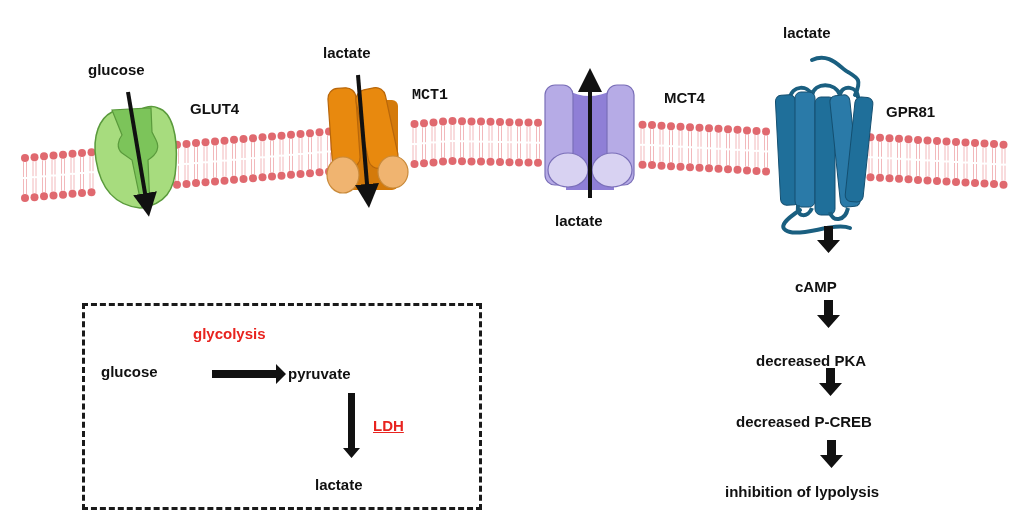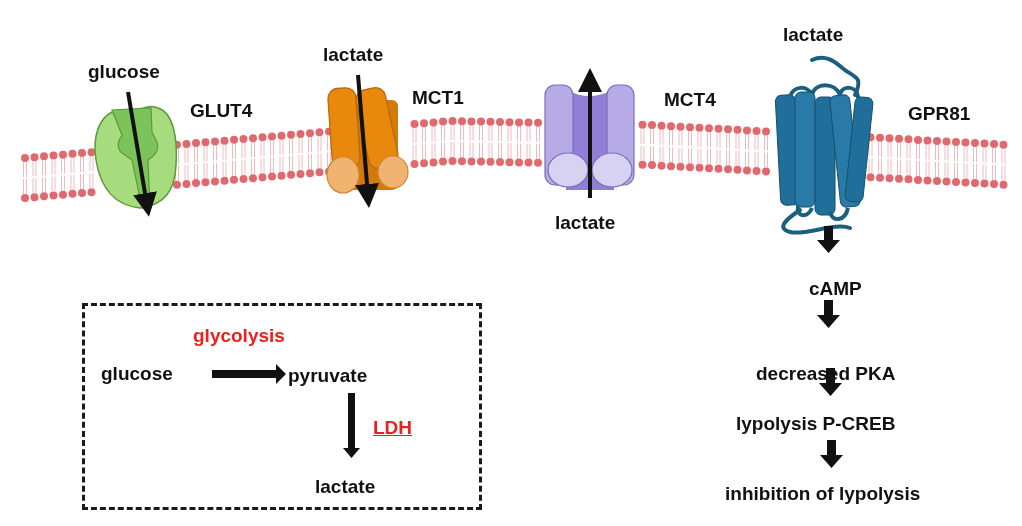--- a/index.html
+++ b/index.html
@@ -1,19 +1,19 @@
 <!DOCTYPE html>
 <html><head>
 <meta charset="utf-8">
 <style>
   html, body { margin: 0; padding: 0; background: #ffffff; }
   body { width: 1022px; height: 526px; position: relative; overflow: hidden;
          font-family: "Liberation Sans", "DejaVu Sans", sans-serif; }
   #diagram { position: absolute; left: 0; top: 0; width: 1022px; height: 526px; }
-  .lbl { position: absolute; font-weight: bold; font-size: 19px; color: #111111; white-space: nowrap; line-height: 1; }
+  .lbl { position: absolute; font-weight: bold; font-size: 15px; color: #111111; white-space: nowrap; line-height: 1; }
   .lbl.red { color: #e8231f; text-align: right; }
   .box { position: absolute; left: 82px; top: 303px; width: 400px; height: 207px;
          border: 3px dashed #1a1a1a; box-sizing: border-box; }
 </style>
 </head>
 <body>
 
 <svg id="diagram" viewBox="0 0 1022 526" xmlns="http://www.w3.org/2000/svg">
   <defs>
     <marker id="ah" markerWidth="6" markerHeight="6" refX="3" refY="3" orient="auto" markerUnits="strokeWidth">
@@ -273,28 +273,28 @@
 
   <path d="M212,370 h64 v-6 l10,10 l-10,10 v-6 h-64 z" fill="#111"></path>
   <path d="M348,393 h7 v55 h5 l-8.5,10 l-8.5,-10 h5 z" fill="#111"></path>
 </svg>
 
 <div class="box"></div>
 
 <div class="lbl" style="left:88px;top:62px;">glucose</div>
 <div class="lbl" style="left:190px;top:101px;">GLUT4</div>
 <div class="lbl" style="left:323px;top:45px;">lactate</div>
-<div class="lbl" style="left:412px;top:88px;">MCT1</div>
+<div class="lbl" style="left:412px;top:88px;font-family:Liberation Mono, monospace;">MCT1</div>
 <div class="lbl" style="left:664px;top:90px;">MCT4</div>
 <div class="lbl" style="left:555px;top:213px;">lactate</div>
 <div class="lbl" style="left:783px;top:25px;">lactate</div>
-<div class="lbl" style="left:908px;top:104px;">GPR81</div>
-
-<div class="lbl" style="left:795px;top:279px;margin-left:14px;">cAMP</div>
-<div class="lbl" style="left:756px;top:364px;text-align:right;">decreased PKA</div>
-<div class="lbl" style="left:736px;top:414px;">lypolysis P-CREB</div>
+<div class="lbl" style="left:886px;top:104px;">GPR81</div>
+
+<div class="lbl" style="left:795px;top:279px;">cAMP</div>
+<div class="lbl" style="left:756px;top:353px;text-align:right;">decreased PKA</div>
+<div class="lbl" style="left:736px;top:414px;">decreased P-CREB</div>
 <div class="lbl" style="left:725px;top:484px;">inhibition of lypolysis</div>
 
 <div class="lbl red" style="left:193px;top:326px;">glycolysis</div>
 <div class="lbl" style="left:101px;top:364px;">glucose</div>
 <div class="lbl" style="left:288px;top:366px;">pyruvate</div>
 <div class="lbl red" style="left:373px;top:418px;text-decoration:underline;">LDH</div>
 <div class="lbl" style="left:315px;top:477px;">lactate</div>
 
 </body></html>

